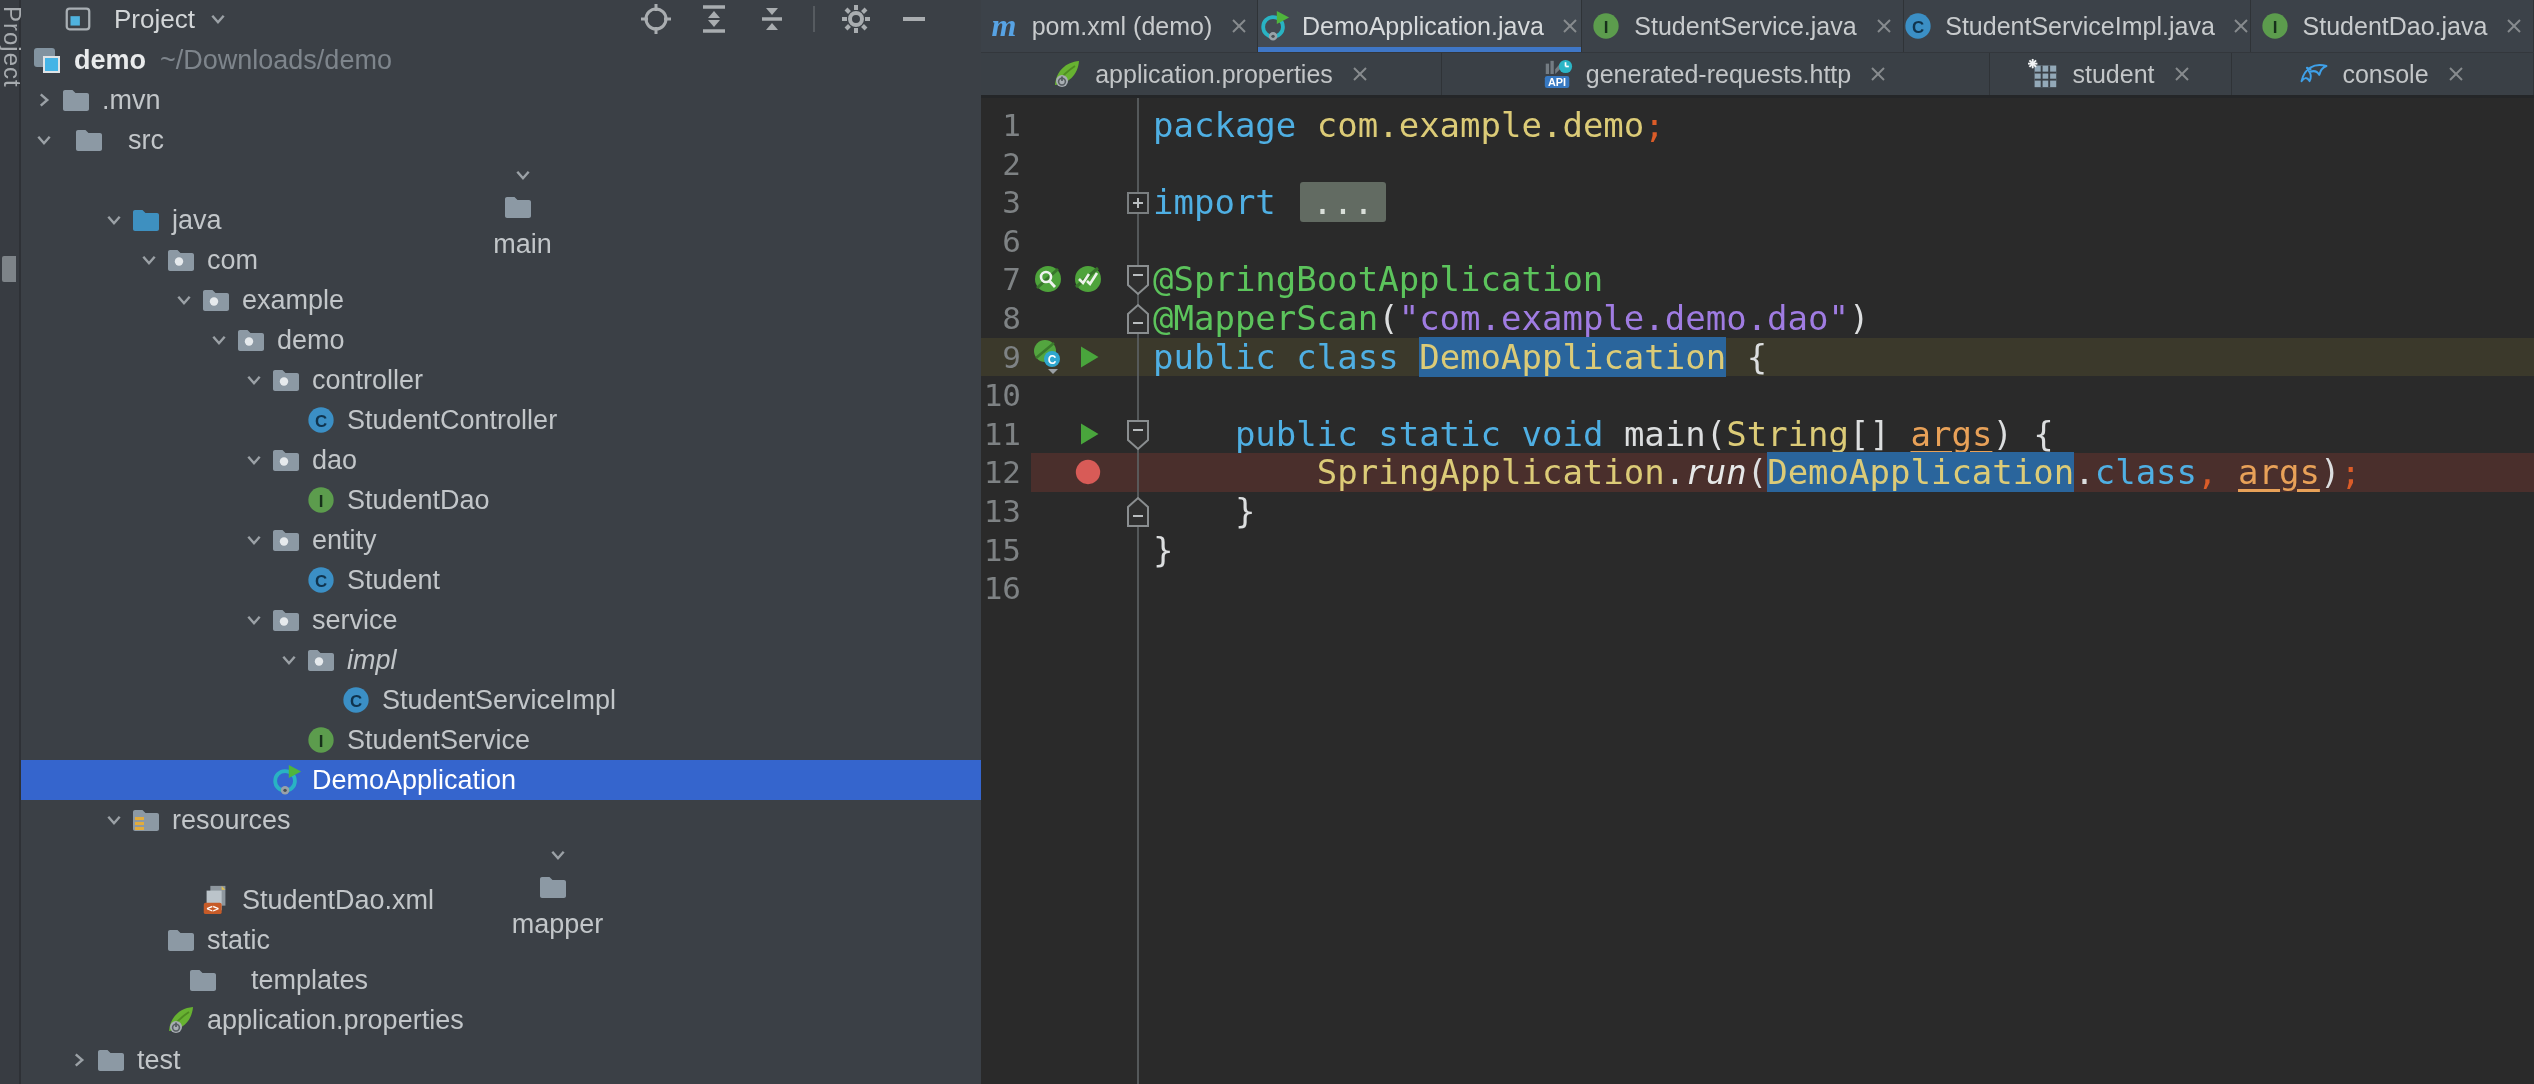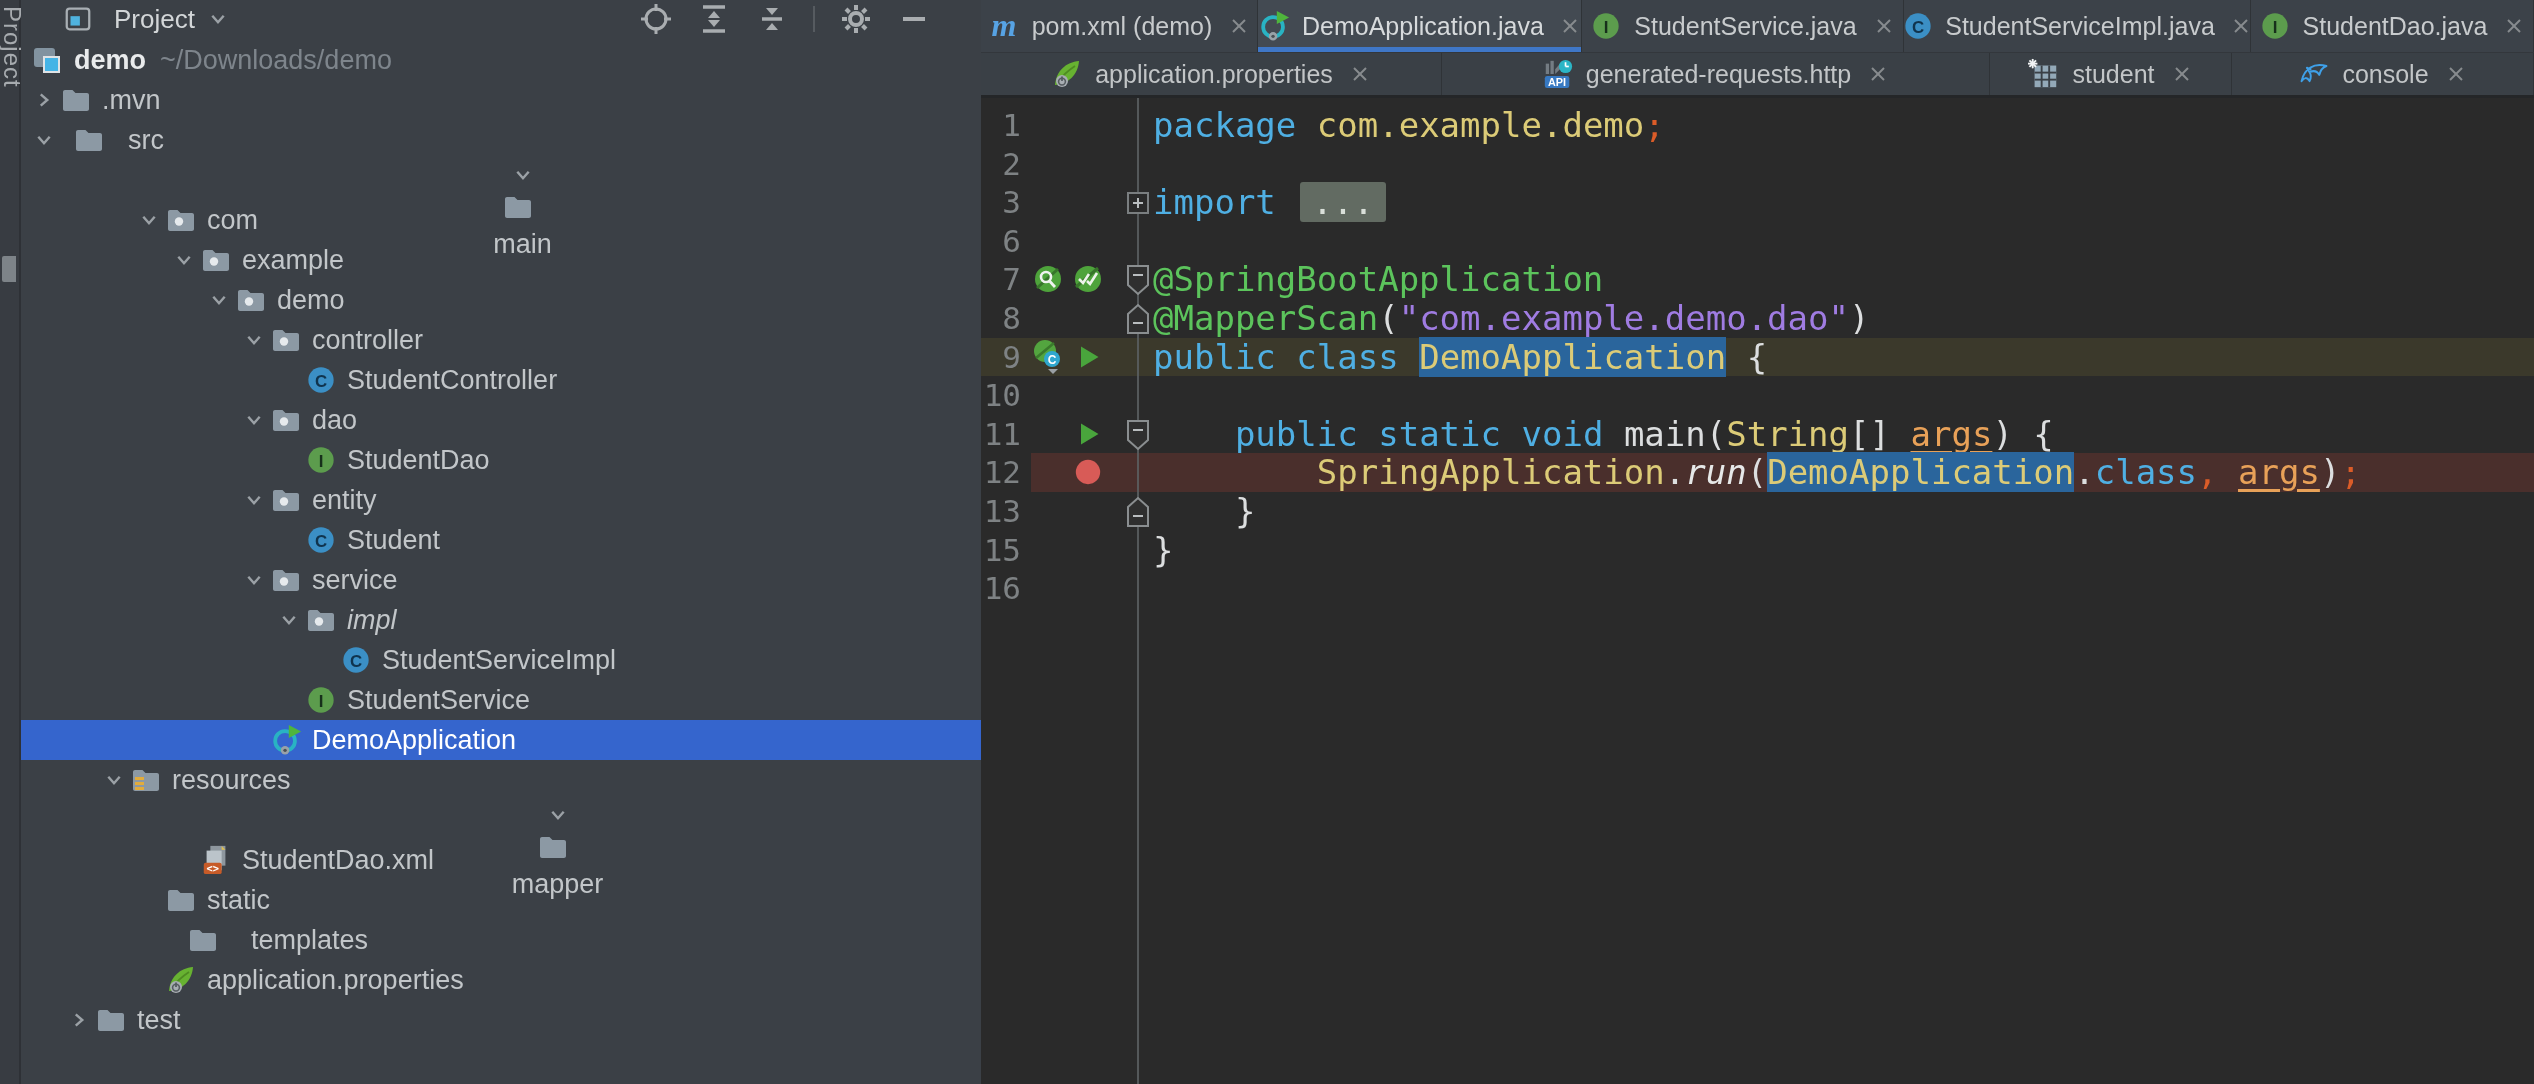--- a/index.html
+++ b/index.html
@@ -193,20 +193,33 @@
               <polyline points="9,12 16,20 23,12" fill="none" stroke="#9BA1A6" stroke-width="3"></polyline>
             </svg>
           </span>
           <span class="tree-ico">
             <svg xmlns="http://www.w3.org/2000/svg" width="32" height="32" viewBox="0 0 32 32">
               <path d="M3 8 C3 6.9 3.9 6 5 6 H12.5 L15.5 9 H27 C28.1 9 29 9.9 29 11 V25 C29 26.1 28.1 27 27 27 H5 C3.9 27 3 26.1 3 25 Z" fill="#8C99A4"></path>
             </svg>
           </span>
           <span class="tree-label">main</span>
         </div>
+        <div class="tree-row" style="padding-left: 78px;">
+          <span class="chev-slot">
+            <svg xmlns="http://www.w3.org/2000/svg" width="26" height="26" viewBox="0 0 32 32">
+              <polyline points="9,12 16,20 23,12" fill="none" stroke="#9BA1A6" stroke-width="3"></polyline>
+            </svg>
+          </span>
+          <span class="tree-ico">
+            <svg xmlns="http://www.w3.org/2000/svg" width="32" height="32" viewBox="0 0 32 32">
+              <path d="M3 8 C3 6.9 3.9 6 5 6 H12.5 L15.5 9 H27 C28.1 9 29 9.9 29 11 V25 C29 26.1 28.1 27 27 27 H5 C3.9 27 3 26.1 3 25 Z" fill="#3E90C0"></path>
+            </svg>
+          </span>
+          <span class="tree-label">java</span>
+        </div>
         <div class="tree-row" style="padding-left: 113px;">
           <span class="chev-slot">
             <svg xmlns="http://www.w3.org/2000/svg" width="26" height="26" viewBox="0 0 32 32">
               <polyline points="9,12 16,20 23,12" fill="none" stroke="#9BA1A6" stroke-width="3"></polyline>
             </svg>
           </span>
           <span class="tree-ico">
             <svg xmlns="http://www.w3.org/2000/svg" width="32" height="32" viewBox="0 0 32 32">
               <path d="M3 8 C3 6.9 3.9 6 5 6 H12.5 L15.5 9 H27 C28.1 9 29 9.9 29 11 V25 C29 26.1 28.1 27 27 27 H5 C3.9 27 3 26.1 3 25 Z" fill="#8C99A4"></path>
               <circle cx="14" cy="17.5" r="4.2" fill="#E6EAED"></circle>

